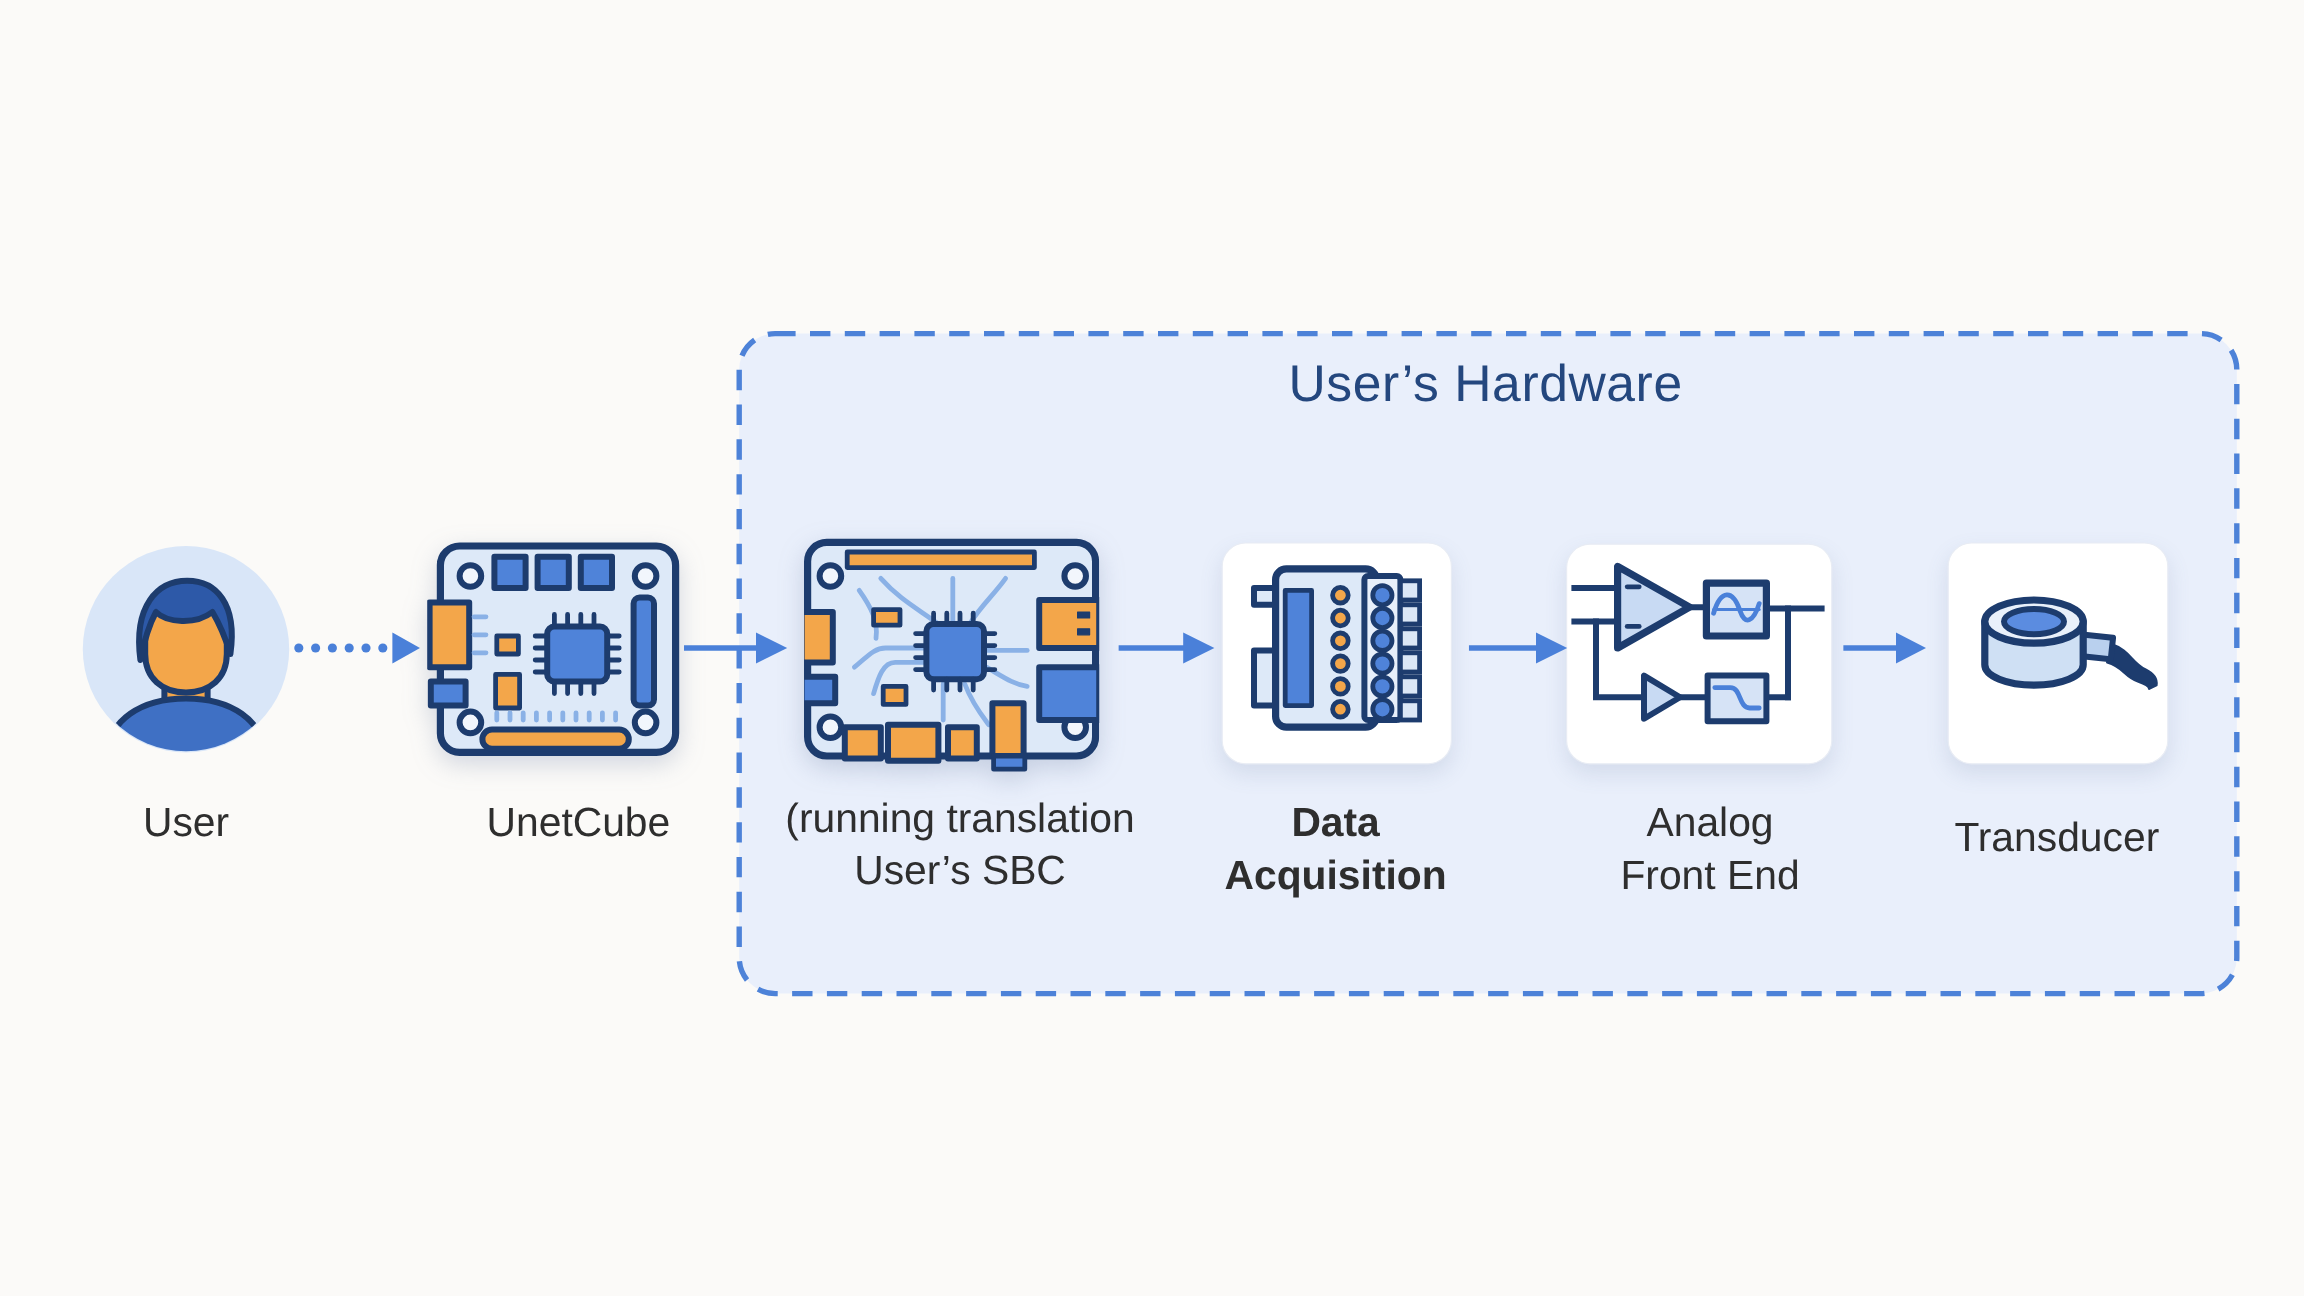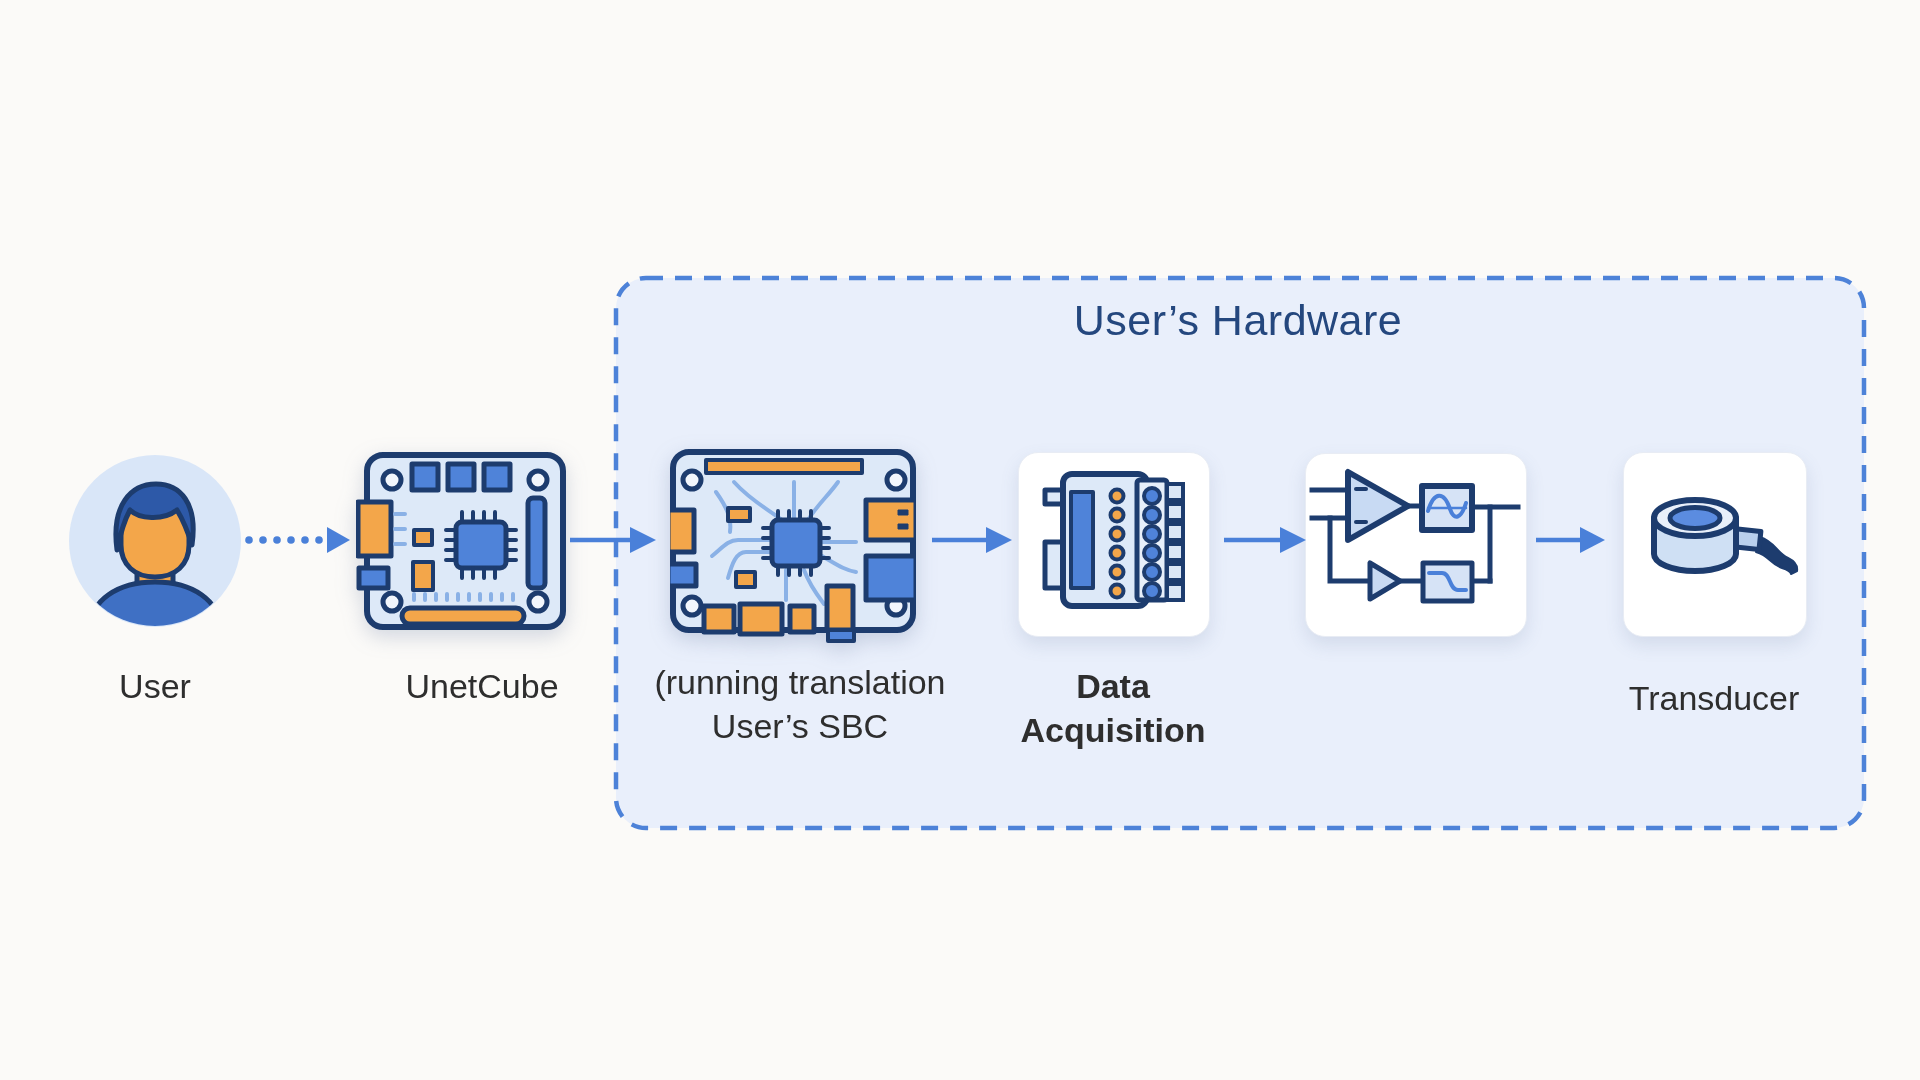--- a/index.html
+++ b/index.html
@@ -248,15 +248,19 @@
   <div class="el node-label lbl-user">User</div>
   <div class="el node-label lbl-unetcube">UnetCube</div>
   <div class="el node-label lbl-sbc">
     <div>(running translation</div>
     <div>User’s SBC</div>
   </div>
   <div class="el node-label lbl-daq">
     <div>Data</div>
     <div>Acquisition</div>
   </div>
+  <div class="el node-label lbl-afe">
+    <div>Analog</div>
+    <div>Front End</div>
+  </div>
   <div class="el node-label lbl-transducer">Transducer</div>
 
 </div>
 
 </body></html>

